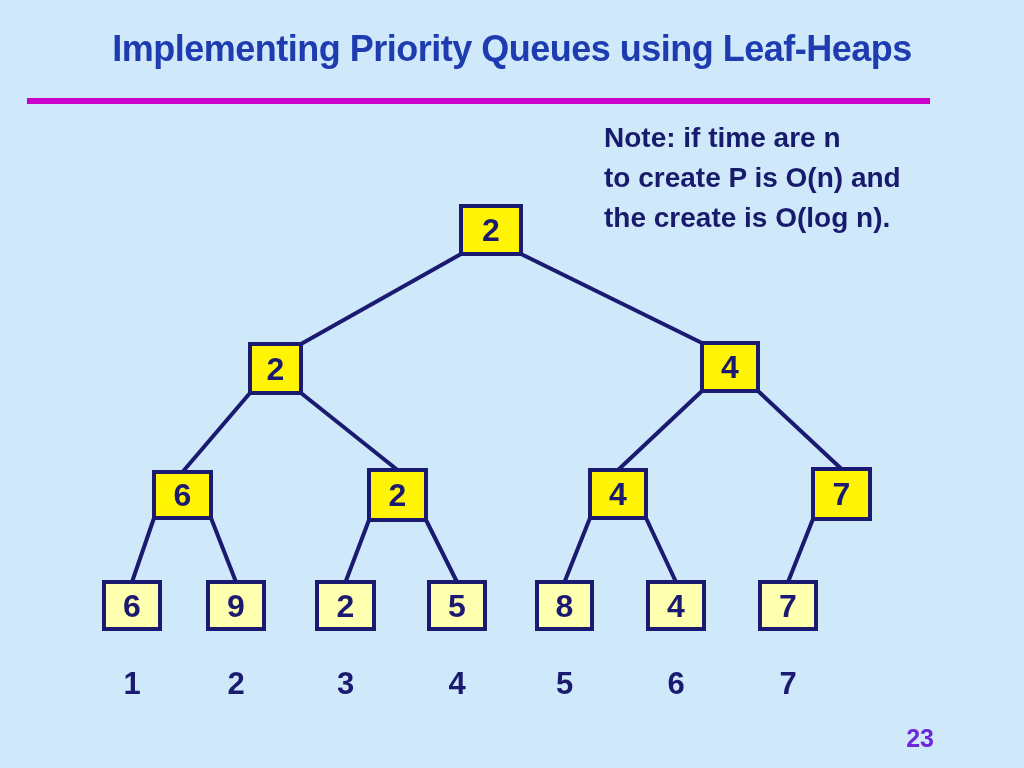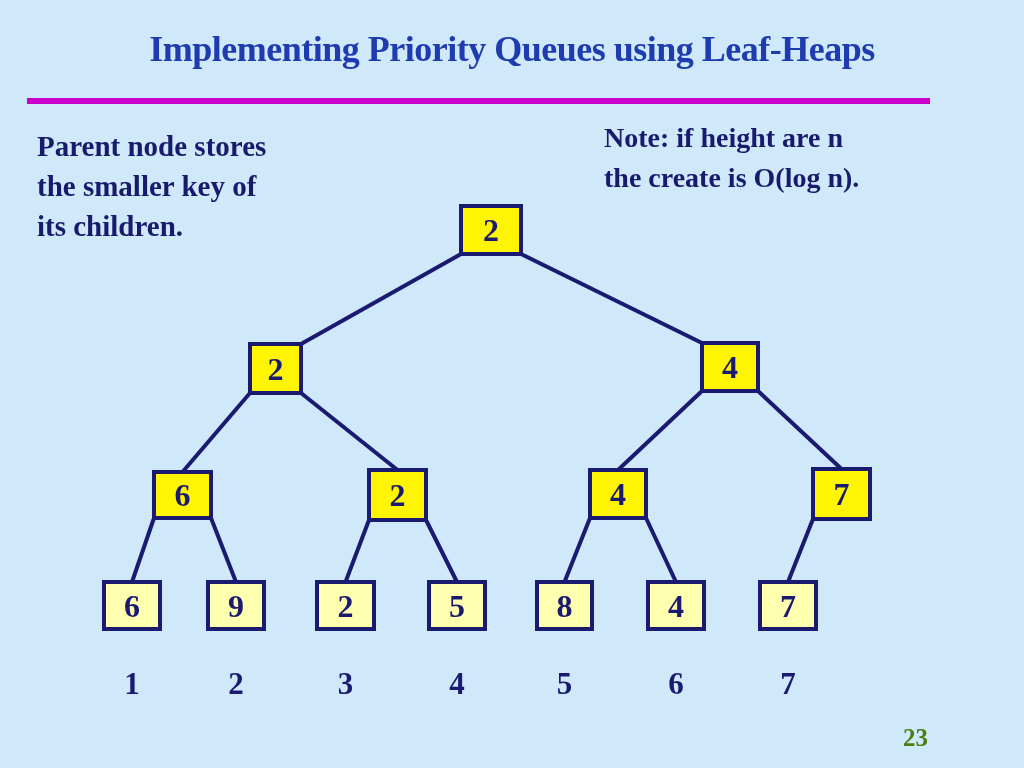--- a/index.html
+++ b/index.html
@@ -6,21 +6,21 @@
     margin: 0;
     padding: 0;
     background: #cfe9fb;
   }
   #slide {
     position: relative;
     width: 976px;
     height: 768px;
     background: #cfe9fb;
     overflow: hidden;
-    font-family: Liberation Serif, serif;
+    font-family: Liberation Sans, sans-serif;
   }
   .title {
     position: absolute;
     top: 28px;
     left: 0;
     width: 1024px;
     text-align: center;
     font-size: 36px;
     font-weight: bold;
     letter-spacing: -0.5px;
@@ -75,42 +75,38 @@
   .leaf-index {
     position: absolute;
     top: 666px;
     transform: translateX(-50%);
     font-size: 31px;
     font-weight: bold;
     color: #1a1a70;
   }
   .page-number {
     position: absolute;
-    right: 48px;
+    right: 42px;
     top: 724px;
     font-size: 25px;
     font-weight: bold;
-    color: #4d7c0f;
+    color: #6d28d9;
   }
 </style>
 </head>
 <body>
 
 <div id="slide">
   <div class="title">Implementing Priority Queues using Leaf-Heaps</div>
   <div class="rule"></div>
 
-  <div class="note note-left">
-    <div>Parent node stores</div>
-    <div>the smaller key of</div>
-    <div>its children.</div>
-  </div>
 
   <div class="note note-right">
-    <div>Note: if height are n</div>
+    <div>Note: if time are n</div>
+    <div>to create P is O(n) and</div>
     <div>the create is O(log n).</div>
   </div>
 
   <svg id="edges" viewBox="0 0 1024 768">
       <line x1="461" y1="254" x2="301" y2="344" stroke="#1a1a70" stroke-width="4"></line>
       <line x1="521" y1="254" x2="702" y2="343" stroke="#1a1a70" stroke-width="4"></line>
       <line x1="250" y1="393" x2="182.5" y2="472" stroke="#1a1a70" stroke-width="4"></line>
       <line x1="301" y1="393" x2="397.5" y2="470" stroke="#1a1a70" stroke-width="4"></line>
       <line x1="702" y1="391" x2="618" y2="470" stroke="#1a1a70" stroke-width="4"></line>
       <line x1="758" y1="391" x2="841.5" y2="469" stroke="#1a1a70" stroke-width="4"></line>

